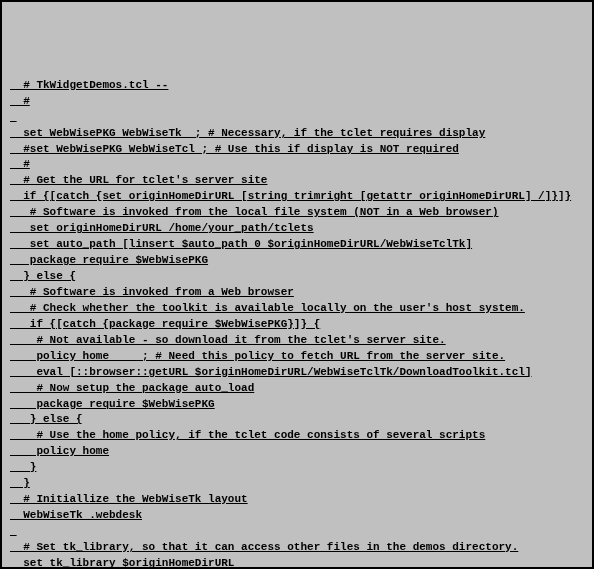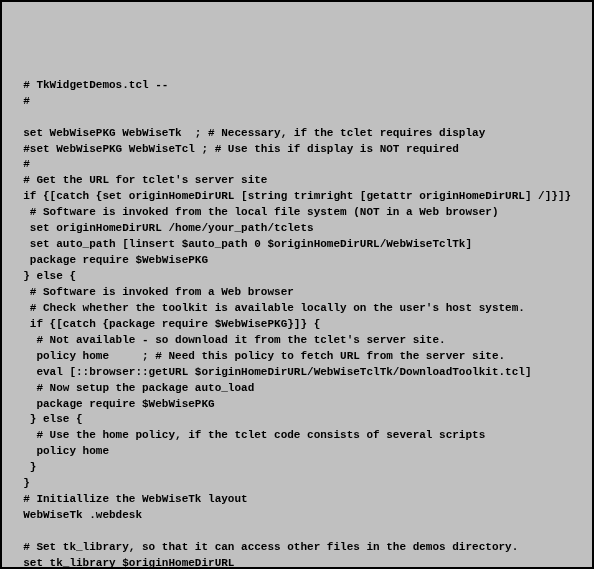--- a/index.html
+++ b/index.html
@@ -15,20 +15,21 @@
       padding: 12px 8px;
       font-family: "Courier New", Courier, monospace;
       font-size: 11px;
       font-weight: bold;
       line-height: 1.45;
       white-space: pre;
       overflow: hidden;
     }
     .code-line {
       display: block;
+      text-decoration: underline;
     }
   </style>
 </head>
 <body>
 
 
 
 <div id="code-container"><span class="code-line">  # TkWidgetDemos.tcl --</span><span class="code-line">  #</span><span class="code-line">&nbsp;</span><span class="code-line">  set WebWisePKG WebWiseTk  ; # Necessary, if the tclet requires display</span><span class="code-line">  #set WebWisePKG WebWiseTcl ; # Use this if display is NOT required</span><span class="code-line">  #</span><span class="code-line">  # Get the URL for tclet's server site</span><span class="code-line">  if {[catch {set originHomeDirURL [string trimright [getattr originHomeDirURL] /]}]}</span><span class="code-line">   # Software is invoked from the local file system (NOT in a Web browser)</span><span class="code-line">   set originHomeDirURL /home/your_path/tclets</span><span class="code-line">   set auto_path [linsert $auto_path 0 $originHomeDirURL/WebWiseTclTk]</span><span class="code-line">   package require $WebWisePKG</span><span class="code-line">  } else {</span><span class="code-line">   # Software is invoked from a Web browser</span><span class="code-line">   # Check whether the toolkit is available locally on the user's host system.</span><span class="code-line">   if {[catch {package require $WebWisePKG}]} {</span><span class="code-line">    # Not available - so download it from the tclet's server site.</span><span class="code-line">    policy home     ; # Need this policy to fetch URL from the server site.</span><span class="code-line">    eval [::browser::getURL $originHomeDirURL/WebWiseTclTk/DownloadToolkit.tcl]</span><span class="code-line">    # Now setup the package auto_load</span><span class="code-line">    package require $WebWisePKG</span><span class="code-line">   } else {</span><span class="code-line">    # Use the home policy, if the tclet code consists of several scripts</span><span class="code-line">    policy home</span><span class="code-line">   }</span><span class="code-line">  }</span><span class="code-line">  # Initiallize the WebWiseTk layout</span><span class="code-line">  WebWiseTk .webdesk</span><span class="code-line">&nbsp;</span><span class="code-line">  # Set tk_library, so that it can access other files in the demos directory.</span><span class="code-line">  set tk_library $originHomeDirURL</span></div>
 
 

